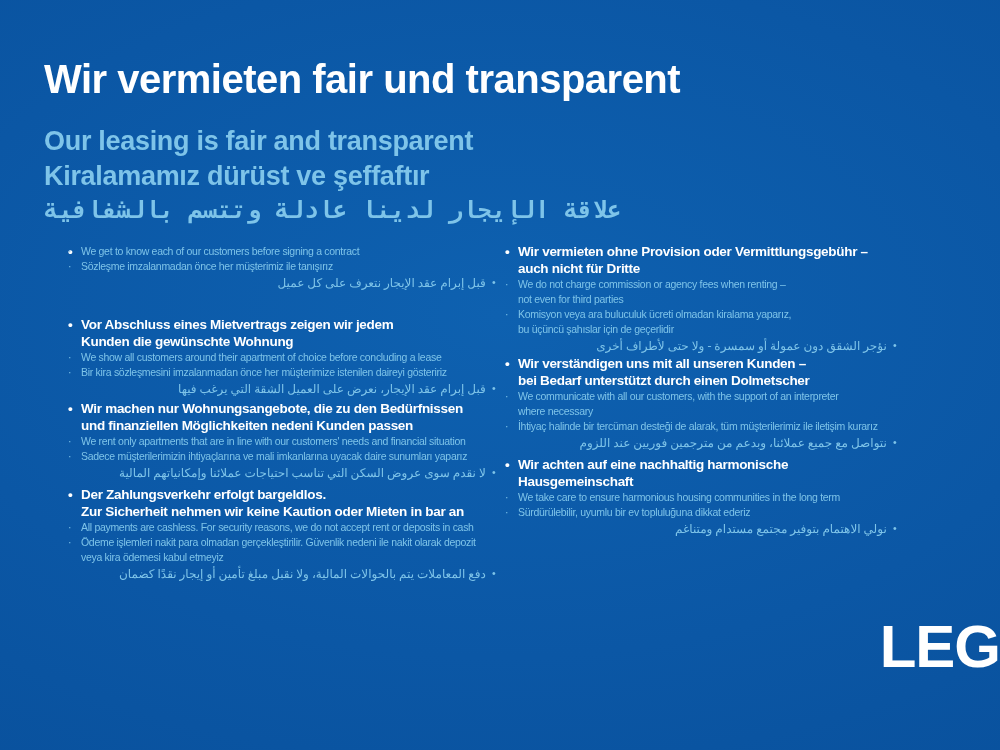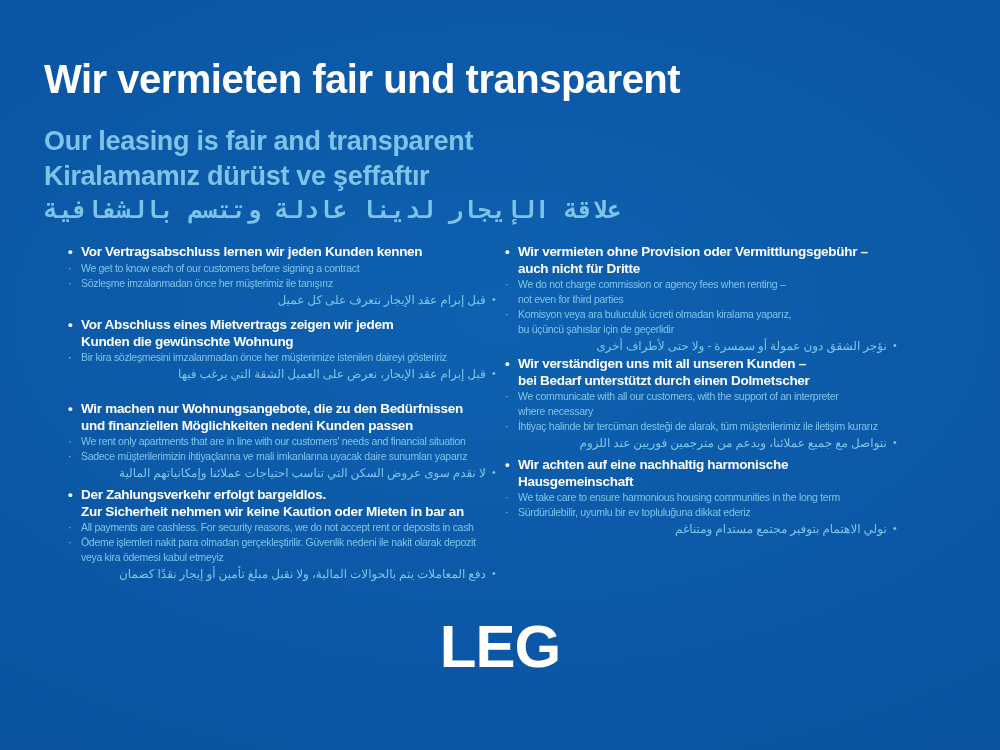--- a/index.html
+++ b/index.html
@@ -44,49 +44,49 @@
   }
   .dot{position:absolute;left:0;top:0;}
   .ar-line{
     color:#7ec4e9;direction:rtl;text-align:right;
     font-family:Liberation Serif, serif;
     font-size:12px;line-height:17px;margin-top:1px;
   }
   .ar-line .dot-ar{margin-left:6px;}
   
   .logo{
-    position:absolute;top:612px;left:0;width:100%;text-align:center;
+    position:absolute;top:612px;left:0;width:100%;text-align:right;
     color:#ffffff;font-size:60px;font-weight:bold;letter-spacing:-1px;
   }
 </style>
 </head>
 <body>
 
 <div class="poster">
 
   <div class="header">
     <div class="title">Wir vermieten fair und transparent</div>
     <div class="sub first">Our leasing is fair and transparent</div>
     <div class="sub">Kiralamamız dürüst ve şeffaftır</div>
     <div class="sub arabic" dir="rtl">علاقة الإيجار لدينا عادلة وتتسم بالشفافية</div>
   </div>
 
   <div class="col col-left">
 
     <div class="block" style="top:0px">
-      <div class="de-line"><span class="dot">•</span><span>Vor Vertragsabschluss lernen wir jeden Kunden kennen</span></div>
+      <div class="de-line"><span class="dot">•</span></div>
       <div class="t-line"><span class="dot">·</span><span>We get to know each of our customers before signing a contract</span></div>
       <div class="t-line"><span class="dot">·</span><span>Sözleşme imzalanmadan önce her müşterimiz ile tanışırız</span></div>
       <div class="ar-line" dir="rtl"><span class="dot-ar">•</span><span>قبل إبرام عقد الإيجار نتعرف على كل عميل</span></div>
     </div>
 
     <div class="block" style="top:73px">
       <div class="de-line"><span class="dot">•</span><span>Vor Abschluss eines Mietvertrags zeigen wir jedem</span></div>
       <div class="de-line"><span>Kunden die gewünschte Wohnung</span></div>
-      <div class="t-line"><span class="dot">·</span></div>
+      <div class="t-line"><span class="dot">·</span><span>We show all customers around their apartment of choice before concluding a lease</span></div>
       <div class="t-line"><span class="dot">·</span><span>Bir kira sözleşmesini imzalanmadan önce her müşterimize istenilen daireyi gösteririz</span></div>
       <div class="ar-line" dir="rtl"><span class="dot-ar">•</span><span>قبل إبرام عقد الإيجار، نعرض على العميل الشقة التي يرغب فيها</span></div>
     </div>
 
     <div class="block" style="top:157px">
       <div class="de-line"><span class="dot">•</span><span>Wir machen nur Wohnungsangebote, die zu den Bedürfnissen</span></div>
       <div class="de-line"><span>und finanziellen Möglichkeiten nedeni Kunden passen</span></div>
       <div class="t-line"><span class="dot">·</span><span>We rent only apartments that are in line with our customers' needs and financial situation</span></div>
       <div class="t-line"><span class="dot">·</span><span>Sadece müşterilerimizin ihtiyaçlarına ve mali imkanlarına uyacak daire sunumları yaparız</span></div>
       <div class="ar-line" dir="rtl"><span class="dot-ar">•</span><span>لا نقدم سوى عروض السكن التي تناسب احتياجات عملائنا وإمكانياتهم المالية</span></div>

